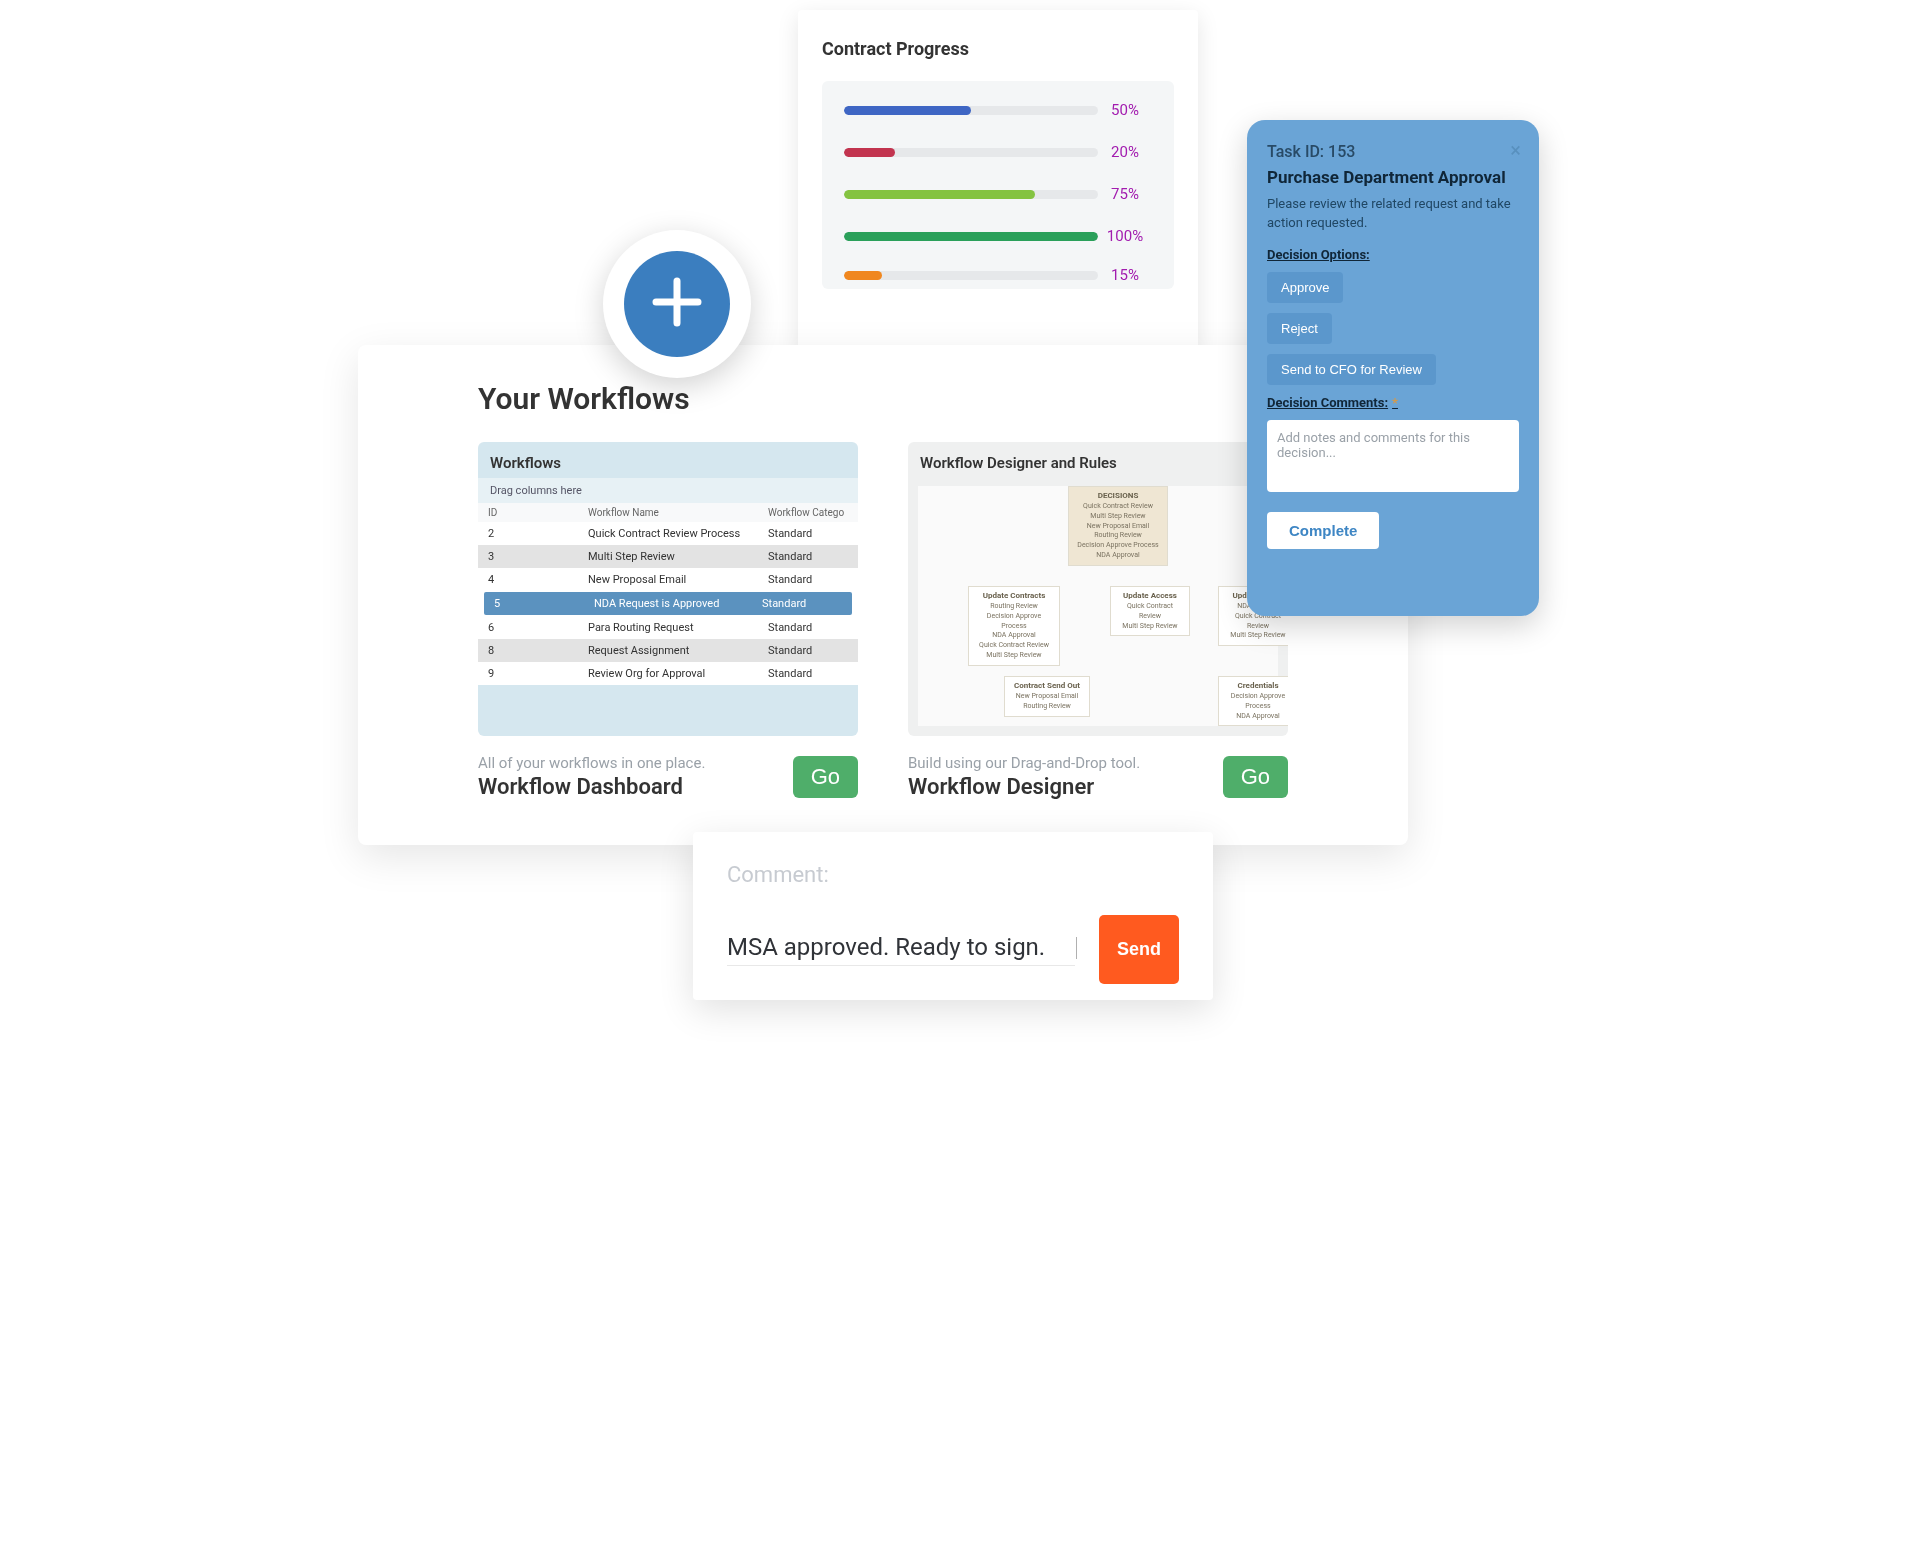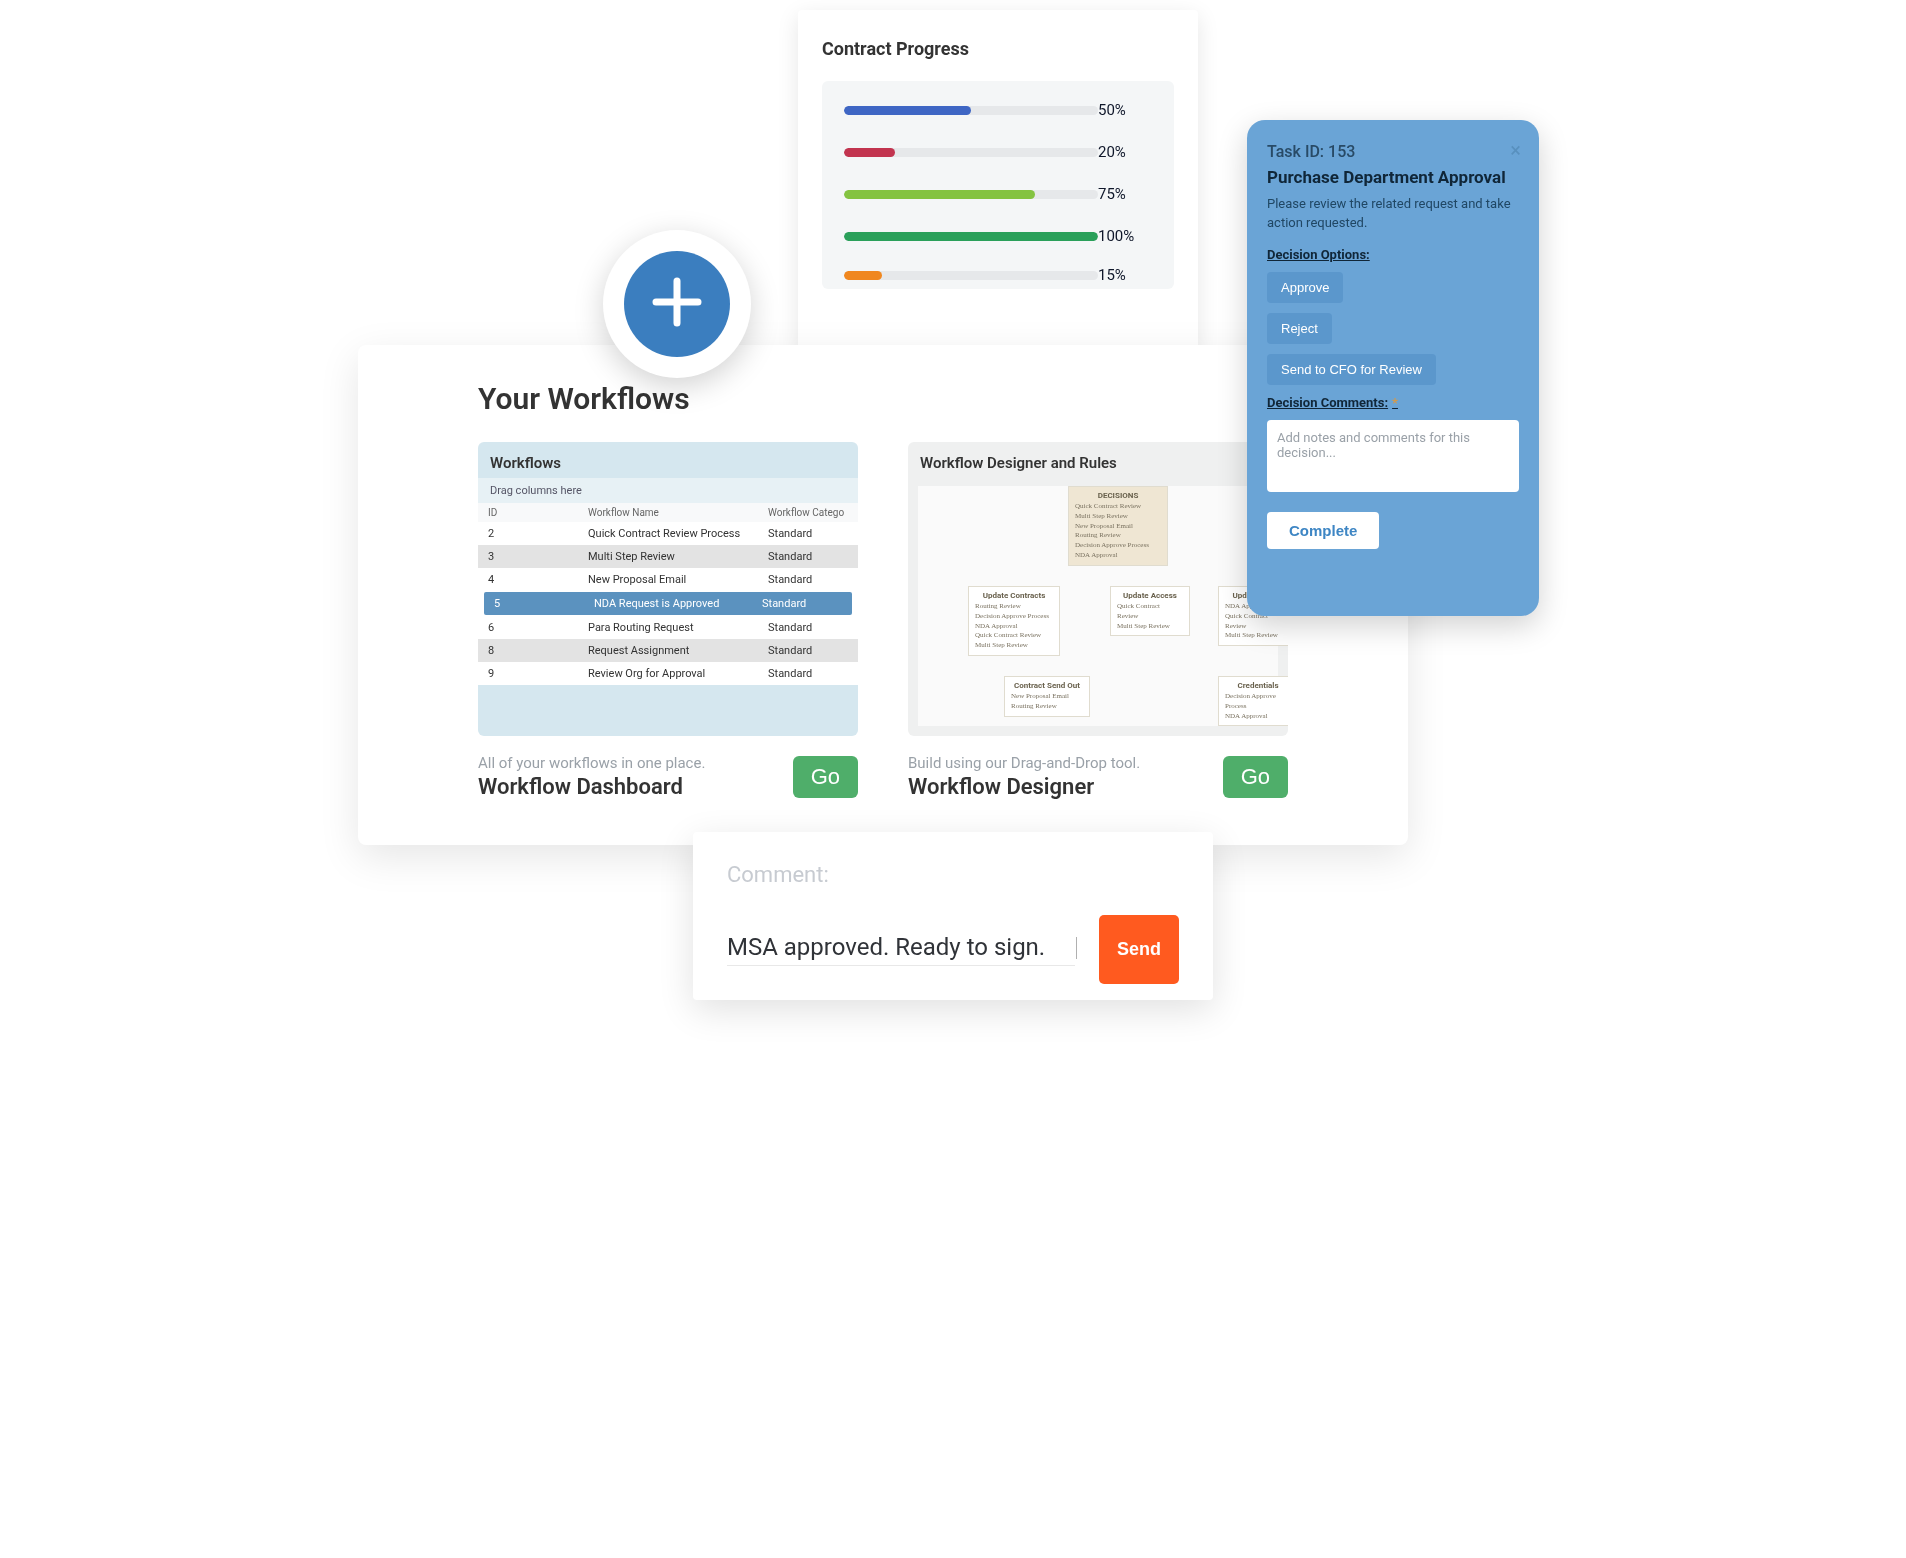--- a/index.html
+++ b/index.html
@@ -46,21 +46,21 @@
   .prow { display: flex; align-items: center; margin-bottom: 24px; }
   .ptrack {
     flex: 1;
     height: 9px;
     background: #e6e8ea;
     border-radius: 5px;
     position: relative;
     overflow: hidden;
   }
   .pfill { height: 100%; border-radius: 5px; }
-  .plabel { width: 54px; text-align: left; font-size: 15px; color: #0f172a; }
+  .plabel { width: 54px; text-align: center; font-size: 15px; color: #a21caf; }
 
   
   .fab-wrap {
     position: absolute;
     left: 260px;
     top: 230px;
     width: 148px;
     height: 148px;
     background: #fff;
     border-radius: 50%;
@@ -143,21 +143,21 @@
     position: absolute;
     background: #fff;
     border: 1px solid #e0dccf;
     font-size: 7px;
     color: #7a7260;
     padding: 4px 6px;
     text-align: center;
   }
   .node.dec { background: #efe6d3; }
   .node h6 { font-size: 8px; text-align:center; margin-bottom:2px; color:#6a624e;}
-  .node .nline { text-align:left; line-height:1.4;font-family:Liberation Serif, serif; }
+  .node .nline { text-align:center; line-height:1.4; }
 
   .colfoot { display:flex; align-items:center; justify-content:space-between; margin-top:18px;}
   .colfoot .txt .sub { color:#9aa1a8; font-size:15px; margin-bottom:2px;}
   .colfoot .txt .big { color:#333; font-size:22px; font-weight:600;}
   .go-btn {
     background: #4fae6a;
     color: #fff;
     font-size: 22px;
     font-weight: 500;
     border: none;

